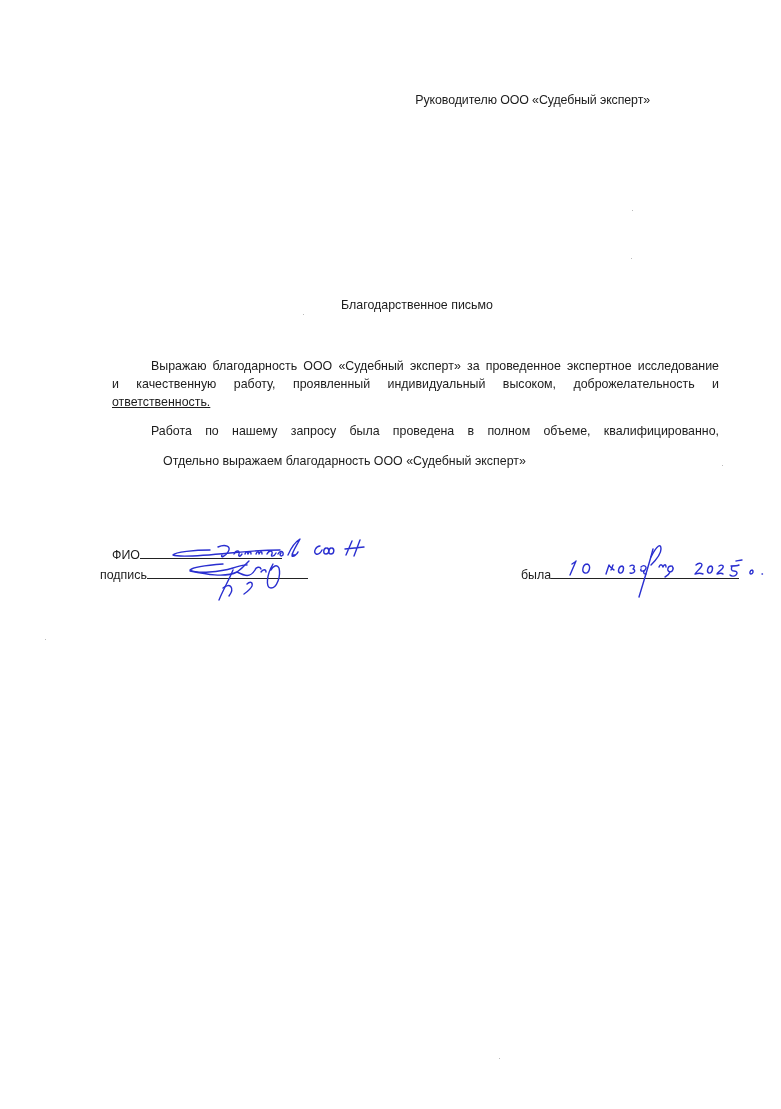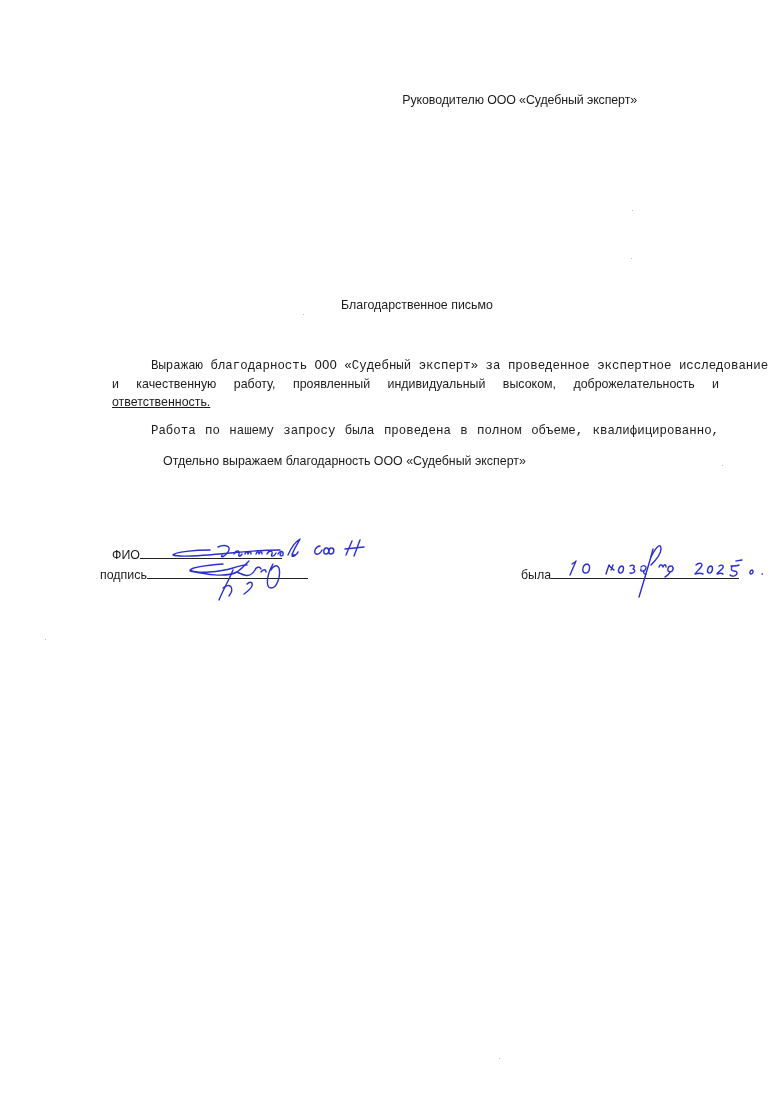--- a/index.html
+++ b/index.html
@@ -15,20 +15,21 @@
       font-family: "Liberation Sans", "DejaVu Sans", sans-serif;
       color: #1c1c1c;
       font-size: 12.4px;
     }
     .page {
       position: absolute;
       left: 0; top: 0;
       width: 730px;
       height: 1109px;
       background: #fff;
+      padding-left: 13px;
     }
     .addressee {
       position: absolute;
       top: 93px;
       right: 93px;
       white-space: nowrap;
       letter-spacing: -0.1px;
     }
     .title {
       position: absolute;
@@ -51,21 +52,20 @@
       text-indent: 39px;
     }
     .para .line {
       display: block;
       text-align: justify;
       text-align-last: justify;
       white-space: nowrap;
     }
     .para .line.first {
       text-indent: 39px;
-      font-family: Liberation Mono, monospace;
     }
     .para .line.last {
       text-align-last: left;
       text-decoration: underline;
     }
     .para-single {
       margin: 12px;
       line-height: 18px;
       text-indent: 39px;
       white-space: nowrap;

